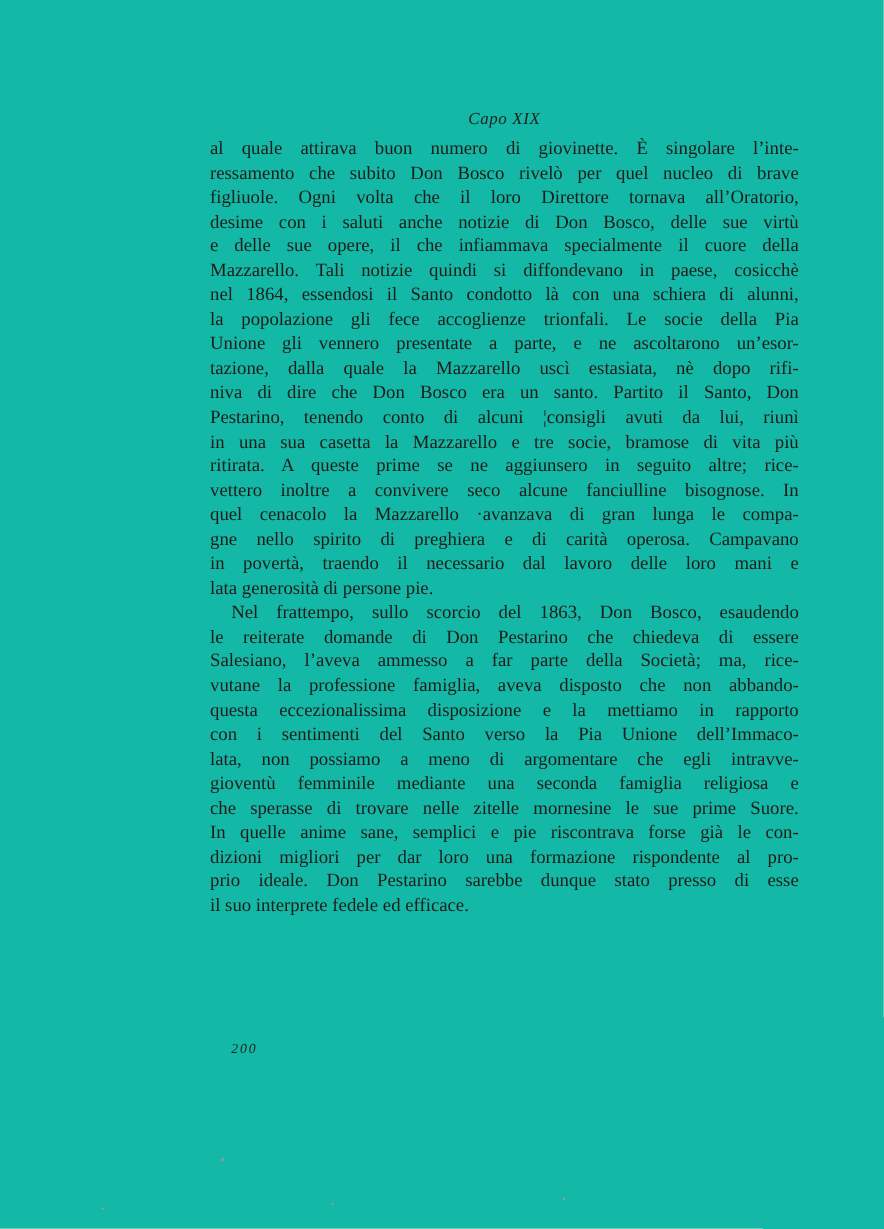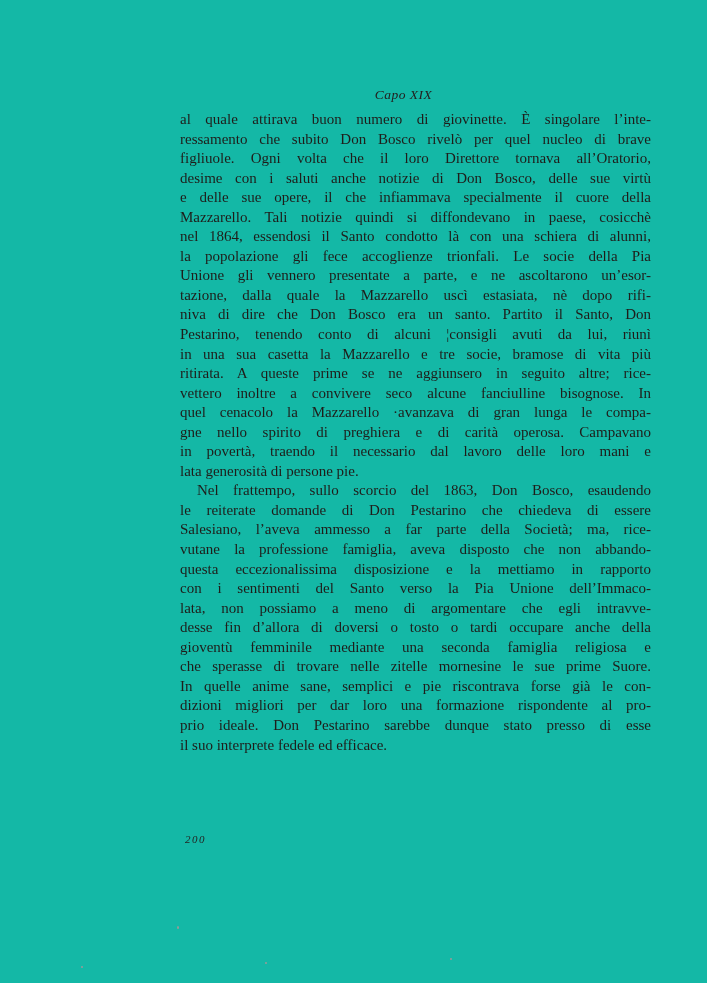--- a/index.html
+++ b/index.html
@@ -25,21 +25,20 @@
     font-style: italic;
     font-size: 13.5px;
     letter-spacing: 0.5px;
     color: #232220;
   }
   .text-block {
     position: absolute;
     top: 110px;
     left: 168px;
     width: 471px;
-    margin-left: 12px;
   }
   .line {
     height: 19.55px;
     line-height: 19.55px;
     font-size: 15px;
     text-align: justify;
     text-align-last: justify;
     overflow: hidden;
     white-space: normal;
   }
@@ -91,21 +90,20 @@
       <div class="line">gne nello spirito di preghiera e di carità operosa. Campavano</div>
       <div class="line">in povertà, traendo il necessario dal lavoro delle loro mani e</div>
       <div class="line para-end">lata generosità di persone pie.</div>
       <div class="line indent">Nel frattempo, sullo scorcio del 1863, Don Bosco, esaudendo</div>
       <div class="line">le reiterate domande di Don Pestarino che chiedeva di essere</div>
       <div class="line">Salesiano, l’aveva ammesso a far parte della Società; ma, rice-</div>
       <div class="line">vutane la professione famiglia, aveva disposto che non abbando-</div>
       <div class="line">questa eccezionalissima disposizione e la mettiamo in rapporto</div>
       <div class="line">con i sentimenti del Santo verso la Pia Unione dell’Immaco-</div>
       <div class="line">lata, non possiamo a meno di argomentare che egli intravve-</div>
-      <div class="line">desse fin d’allora di doversi o tosto o tardi occupare anche della</div>
       <div class="line">gioventù femminile mediante una seconda famiglia religiosa e</div>
       <div class="line">che sperasse di trovare nelle zitelle mornesine le sue prime Suore.</div>
       <div class="line">In quelle anime sane, semplici e pie riscontrava forse già le con-</div>
       <div class="line">dizioni migliori per dar loro una formazione rispondente al pro-</div>
       <div class="line">prio ideale. Don Pestarino sarebbe dunque stato presso di esse</div>
       <div class="line para-end">il suo interprete fedele ed efficace.</div>
     </div>
 
   <div class="page-number">200</div>
 

